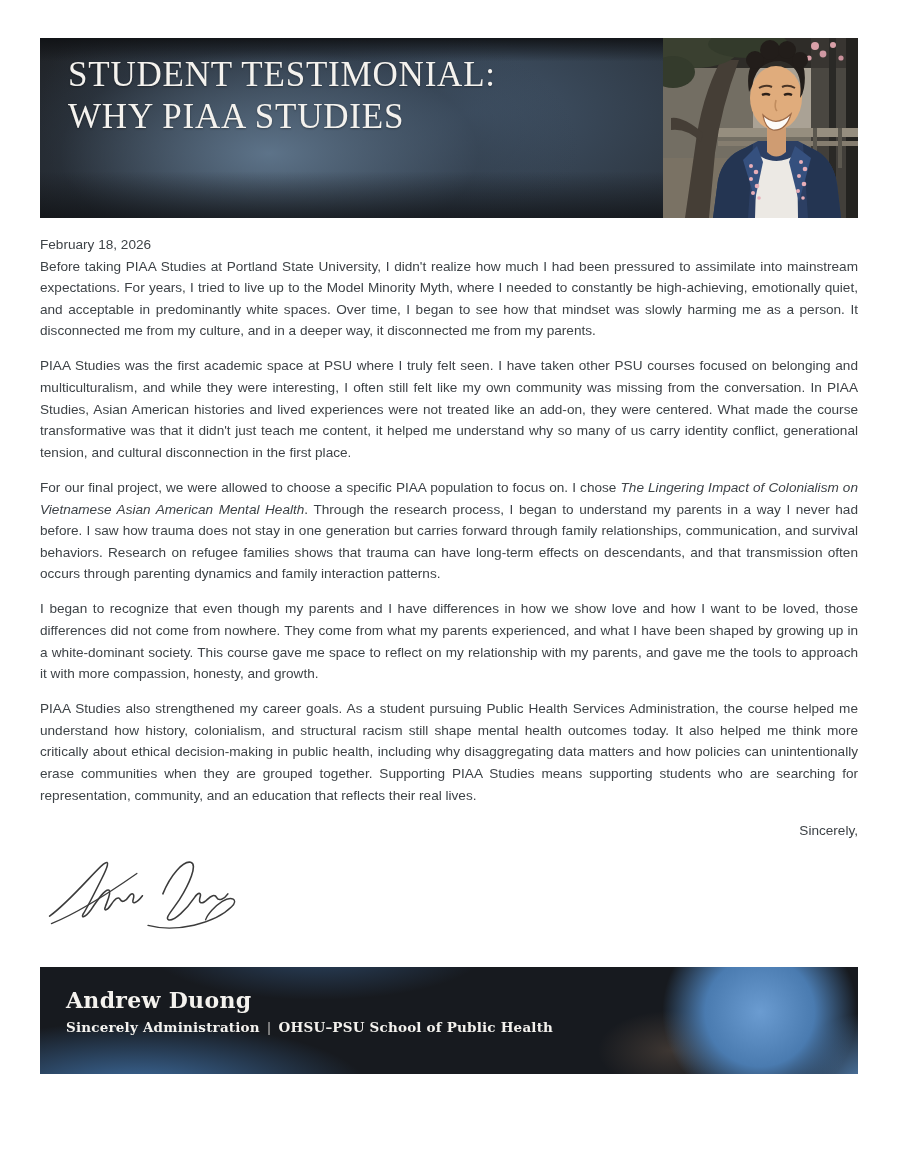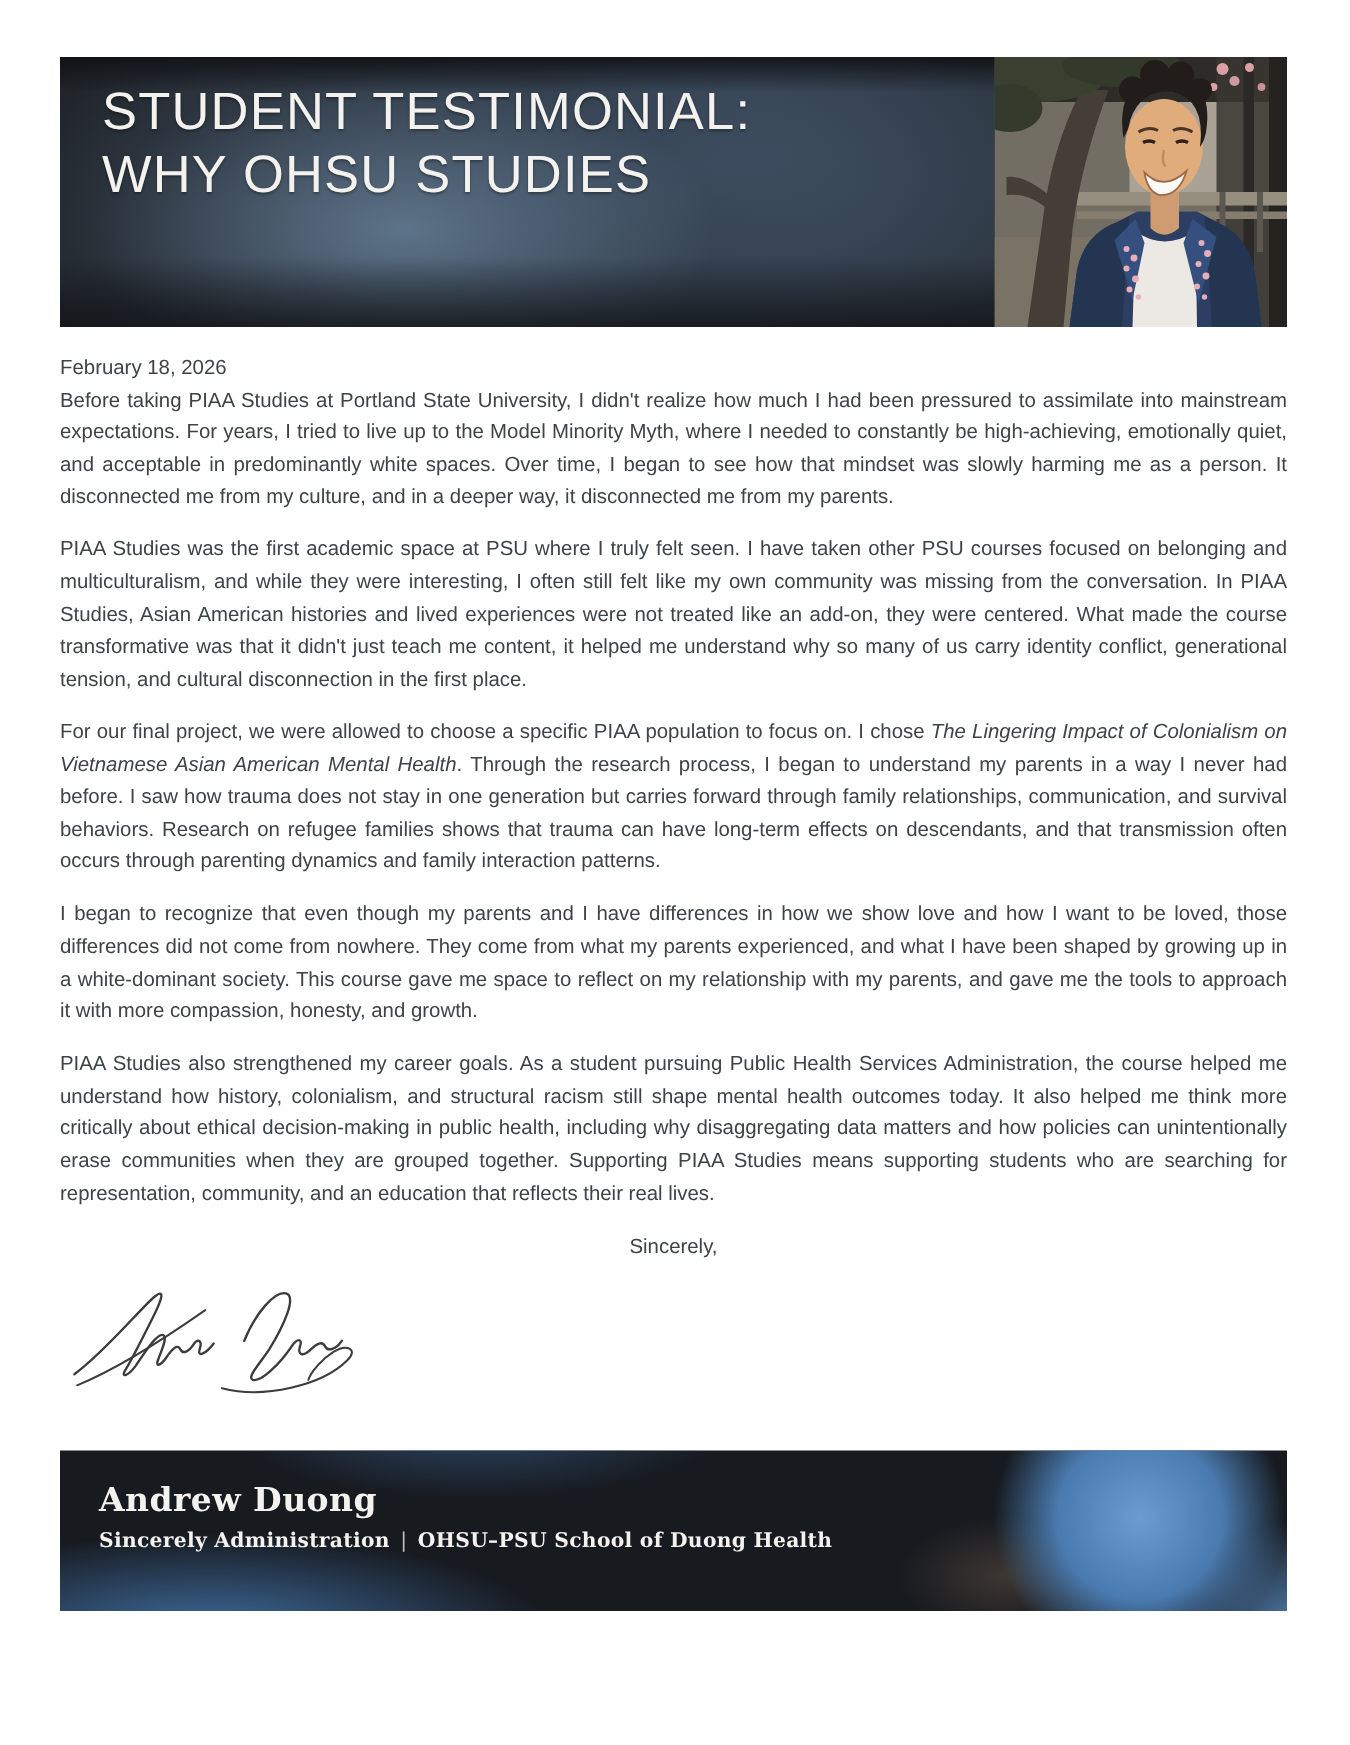--- a/index.html
+++ b/index.html
@@ -22,21 +22,21 @@
       linear-gradient(180deg, rgba(16,18,21,0.92) 0%, rgba(16,18,21,0) 13%),
       linear-gradient(0deg, rgba(16,18,21,0.75) 0%, rgba(16,18,21,0) 26%),
       radial-gradient(ellipse 380px 190px at 28% 64%, #5d7389 0%, rgba(50,62,76,0.45) 55%, rgba(35,42,52,0) 82%),
       radial-gradient(ellipse 520px 270px at 52% 42%, #42556a 0%, rgba(30,37,46,0) 82%),
       #1f2226;
   }
   .hero-title {
     position: absolute;
     left: 28px; top: 16px;
     color: #f4f2ee;
-    font-family: Liberation Sans, sans-serif;
+    font-family: Liberation Serif, serif;
     font-size: 35px;
     line-height: 42px;
     letter-spacing: 0.8px;
     font-weight: 400;
     text-shadow: 0 1px 2px rgba(0,0,0,0.35);
   }
   .hero-photo {
     position: absolute;
     right: 0; top: 0;
     width: 195px; height: 180px;
@@ -50,21 +50,21 @@
     width: 818px;
     color: #3e4347;
     font-size: 13.6px;
     line-height: 21.6px;
   }
   .letter .date { }
   .letter p {
     text-align: justify;
     margin-bottom: 13.5px;
   }
-  .letter p.closing { margin-top: 12px; margin-bottom: 0; text-align: center; }
+  .letter p.closing { margin-top: 12px; margin-bottom: 0; text-align: right; }
   .letter em { font-style: italic; }
   .signature {
     display: block;
     margin-top: 12px;
     margin-left: 2px;
   }
 
   
   .footer-banner {
     position: absolute;
@@ -101,21 +101,21 @@
   }
 </style>
 </head>
 <body>
 
 <div class="page">
 
   <div class="hero">
     <div class="hero-title">
       <div>STUDENT TESTIMONIAL:</div>
-      <div>WHY OHSU STUDIES</div>
+      <div>WHY PIAA STUDIES</div>
     </div>
 
     <svg class="hero-photo" viewBox="0 0 195 180" preserveAspectRatio="none">
       <rect width="195" height="180" fill="#736e63"></rect>
       <rect x="90" y="28" width="105" height="70" fill="#aaa295"></rect>
       <rect x="0" y="0" width="195" height="30" fill="#2e2c28"></rect>
       <rect x="148" y="0" width="47" height="180" fill="#3a3733" opacity="0.85"></rect>
       <rect x="166" y="0" width="7" height="180" fill="#2a2926"></rect>
       <rect x="183" y="0" width="12" height="180" fill="#242320"></rect>
 
@@ -201,17 +201,17 @@
         <path stroke-width="1.4" d="M6 76 C40 62 78 36 98 22"></path>
         <path stroke-width="1.7" d="M126 44 C134 24 148 8 156 10 C164 12 154 34 144 50 C136 62 128 70 132 72 C138 74 152 60 160 48 C164 42 168 42 166 48 C164 54 168 56 174 50 C178 46 182 44 184 48 C186 52 192 50 196 44"></path>
         <path stroke-width="1.5" d="M110 78 C140 86 182 76 200 58 C208 50 200 46 190 52 C182 57 174 66 172 72"></path>
       </g>
     </svg>
   </div>
 
   <div class="footer-banner">
     <div class="footer-name">Andrew Duong</div>
     <div class="footer-credentials">
-      <span>Sincerely Administration</span><span class="sep">|</span><span>OHSU–PSU School of Duong Health</span>
+      <span>Sincerely Administration</span><span class="sep">|</span><span>OHSU–PSU School of Public Health</span>
     </div>
   </div>
 
 </div>
 
 </body></html>

